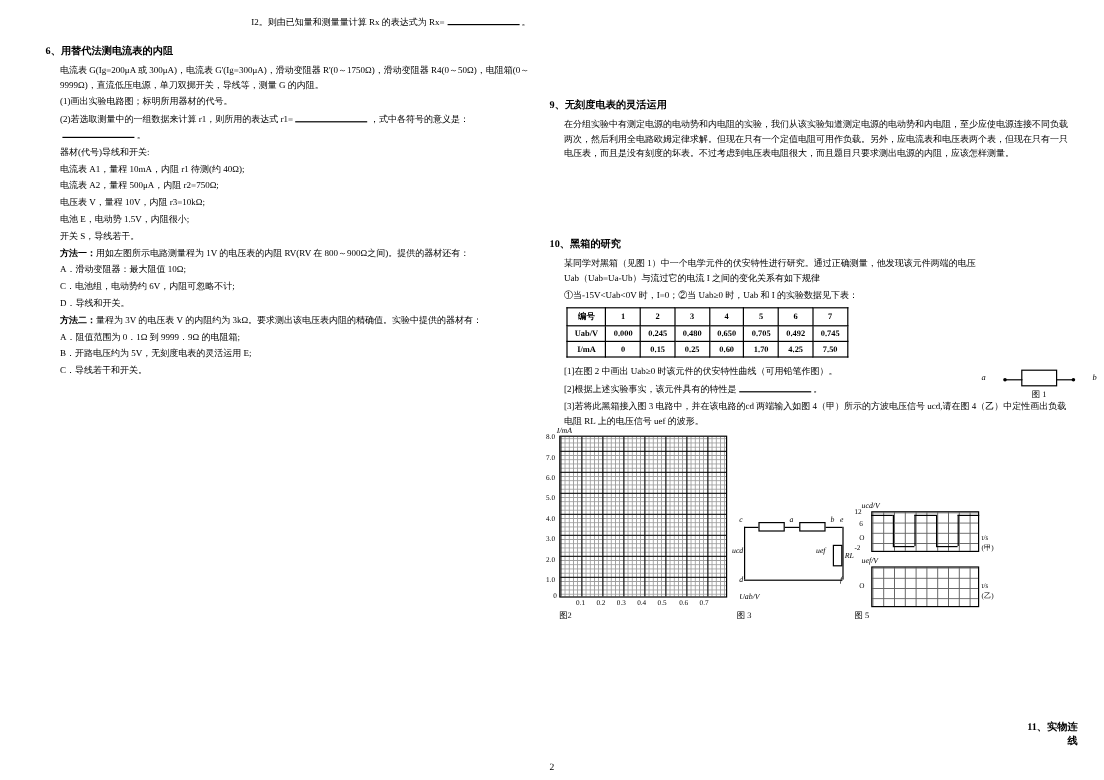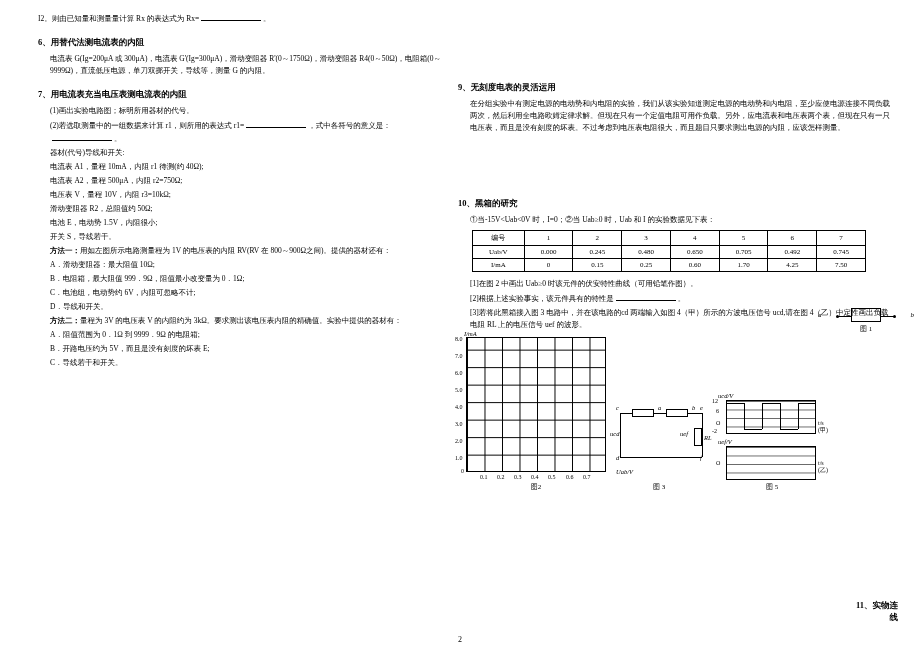--- a/index.html
+++ b/index.html
@@ -10,29 +10,29 @@
     font-family: "SimSun", "宋体", serif;
     font-size: 8px;
     color: #000;
     position: relative;
     display: flex;
     padding: 10px 20px 20px 30px;
   }
   .col { flex: 1; padding: 0 8px; }
   .col-left { flex: 0 0 420px; }
   .col-right { flex: 1; }
-  .intro { margin: 2px 0 8px 0; font-size: 7.5px; line-height: 1.6; }
+  .intro { margin: 2px 0 8px 0; font-size: 7.5px; line-height: 1.6; text-align: right; }
   .sect-title { font-size: 8.5px; font-weight: bold; margin: 12px 0 4px 0; }
   .para { margin: 2px 0 2px 12px; font-size: 7.5px; line-height: 1.6; }
   .blank { display:inline-block; border-bottom: 1px solid #000; min-width: 40px; height: 9px; margin: 0 2px; }
   .blank-w { min-width: 60px; }
   table.data { border-collapse: collapse; margin: 4px 0 6px 14px; font-size: 7px; }
-  table.data td, table.data th { border: 1px solid #000; padding: 2px 16px; text-align: center; font-weight: normal; }
+  table.data td, table.data th { border: 1px solid #000; padding: 2px 6px; text-align: center; font-weight: bold; }
   .fig-row { display:flex; align-items:flex-end; gap: 8px; margin-top: 6px; }
-  .fig-label { text-align:center; font-size: 7px; margin-top: 2px; }
+  .fig-label { font-size: 7px; margin-top: 2px; }
   .grid {
     width: 140px; height: 135px;
     background-image:
       linear-gradient(#000 0.5px, transparent 0.5px),
       linear-gradient(90deg, #000 0.5px, transparent 0.5px),
       linear-gradient(#999 0.4px, transparent 0.4px),
       linear-gradient(90deg, #999 0.4px, transparent 0.4px);
     background-size: 17.5px 17.5px, 17.5px 17.5px, 3.5px 3.5px, 3.5px 3.5px;
     background-position: 0 101%, 0 101%, 0 101%, 0 101%;
     border: 0.7px solid #000;
@@ -64,56 +64,54 @@
 <body>
 
 <div class="col col-left">
   <div class="intro">
     <span>I2。则由已知量和测量量计算 Rx 的表达式为 Rx=</span><span class="blank blank-w"></span><span>。</span>
   </div>
 
   <div class="sect-title">6、用替代法测电流表的内阻</div>
   <div class="para">电流表 G(Ig=200μA 或 300μA)，电流表 G'(Ig=300μA)，滑动变阻器 R'(0～1750Ω)，滑动变阻器 R4(0～50Ω)，电阻箱(0～9999Ω)，直流低压电源，单刀双掷开关，导线等，测量 G 的内阻。</div>
 
-  <div class="sect-title">7、用电流表充当电压表测电流表的内阻</div>
   <div class="para">(1)画出实验电路图；标明所用器材的代号。</div>
   <div class="para">
     <span>(2)若选取测量中的一组数据来计算 r1，则所用的表达式 r1=</span><span class="blank blank-w"></span><span>，式中各符号的意义是：</span><span class="blank blank-w"></span><span>。</span>
   </div>
   <div class="para">器材(代号)导线和开关:</div>
   <div class="para">电流表 A1，量程 10mA，内阻 r1 待测(约 40Ω);</div>
   <div class="para">电流表 A2，量程 500μA，内阻 r2=750Ω;</div>
   <div class="para">电压表 V，量程 10V，内阻 r3=10kΩ;</div>
-  <div class="para">滑动变阻器 R2，总阻值约 50Ω;</div>
   <div class="para">电池 E，电动势 1.5V，内阻很小;</div>
   <div class="para">开关 S，导线若干。</div>
 
   <div class="para">
     <b>方法一：</b><span>用如左图所示电路测量程为 1V 的电压表的内阻 RV(RV 在 800～900Ω之间)。提供的器材还有：</span>
   </div>
   <div class="para">A．滑动变阻器：最大阻值 10Ω;</div>
-  <div class="para">B．电阻箱，最大阻值 999．9Ω，阻值最小改变量为 0．1Ω;</div>
   <div class="para">C．电池组，电动势约 6V，内阻可忽略不计;</div>
   <div class="para">D．导线和开关。</div>
   <div class="para">
     <b>方法二：</b><span>量程为 3V 的电压表 V 的内阻约为 3kΩ。要求测出该电压表内阻的精确值。实验中提供的器材有：</span>
   </div>
   <div class="para">A．阻值范围为 0．1Ω 到 9999．9Ω 的电阻箱;</div>
-  <div class="para">B．开路电压约为 5V，而且是没有刻度的坏表 E;</div>
+  <div class="para">B．开路电压约为 5V，无刻度电表的灵活运用 E;</div>
   <div class="para">C．导线若干和开关。</div>
 </div>
 
 <div class="col col-right">
   <div style="height:60px"></div>
   <div class="sect-title">9、无刻度电表的灵活运用</div>
   <div class="para">在分组实验中有测定电源的电动势和内电阻的实验，我们从该实验知道测定电源的电动势和内电阻，至少应使电源连接不同负载两次，然后利用全电路欧姆定律求解。但现在只有一个定值电阻可用作负载。另外，应电流表和电压表两个表，但现在只有一只电压表，而且是没有刻度的坏表。不过考虑到电压表电阻很大，而且题目只要求测出电源的内阻，应该怎样测量。</div>
 
   <div style="height:50px"></div>
 
   <div class="sect-title">10、黑箱的研究</div>
+  <div class="para" style="padding-right:70px">某同学对黑箱（见图 1）中一个电学元件的伏安特性进行研究。通过正确测量，他发现该元件两端的电压 Uab（Uab=Ua-Ub）与流过它的电流 I 之间的变化关系有如下规律</div>
   <div class="para">①当-15V&lt;Uab&lt;0V 时，I=0；②当 Uab≥0 时，Uab 和 I 的实验数据见下表：</div>
 
   <table class="data">
     <tbody>
         <tr>
       <th>编号</th>
       <td>1</td>
       <td>2</td>
       <td>3</td>
       <td>4</td>

